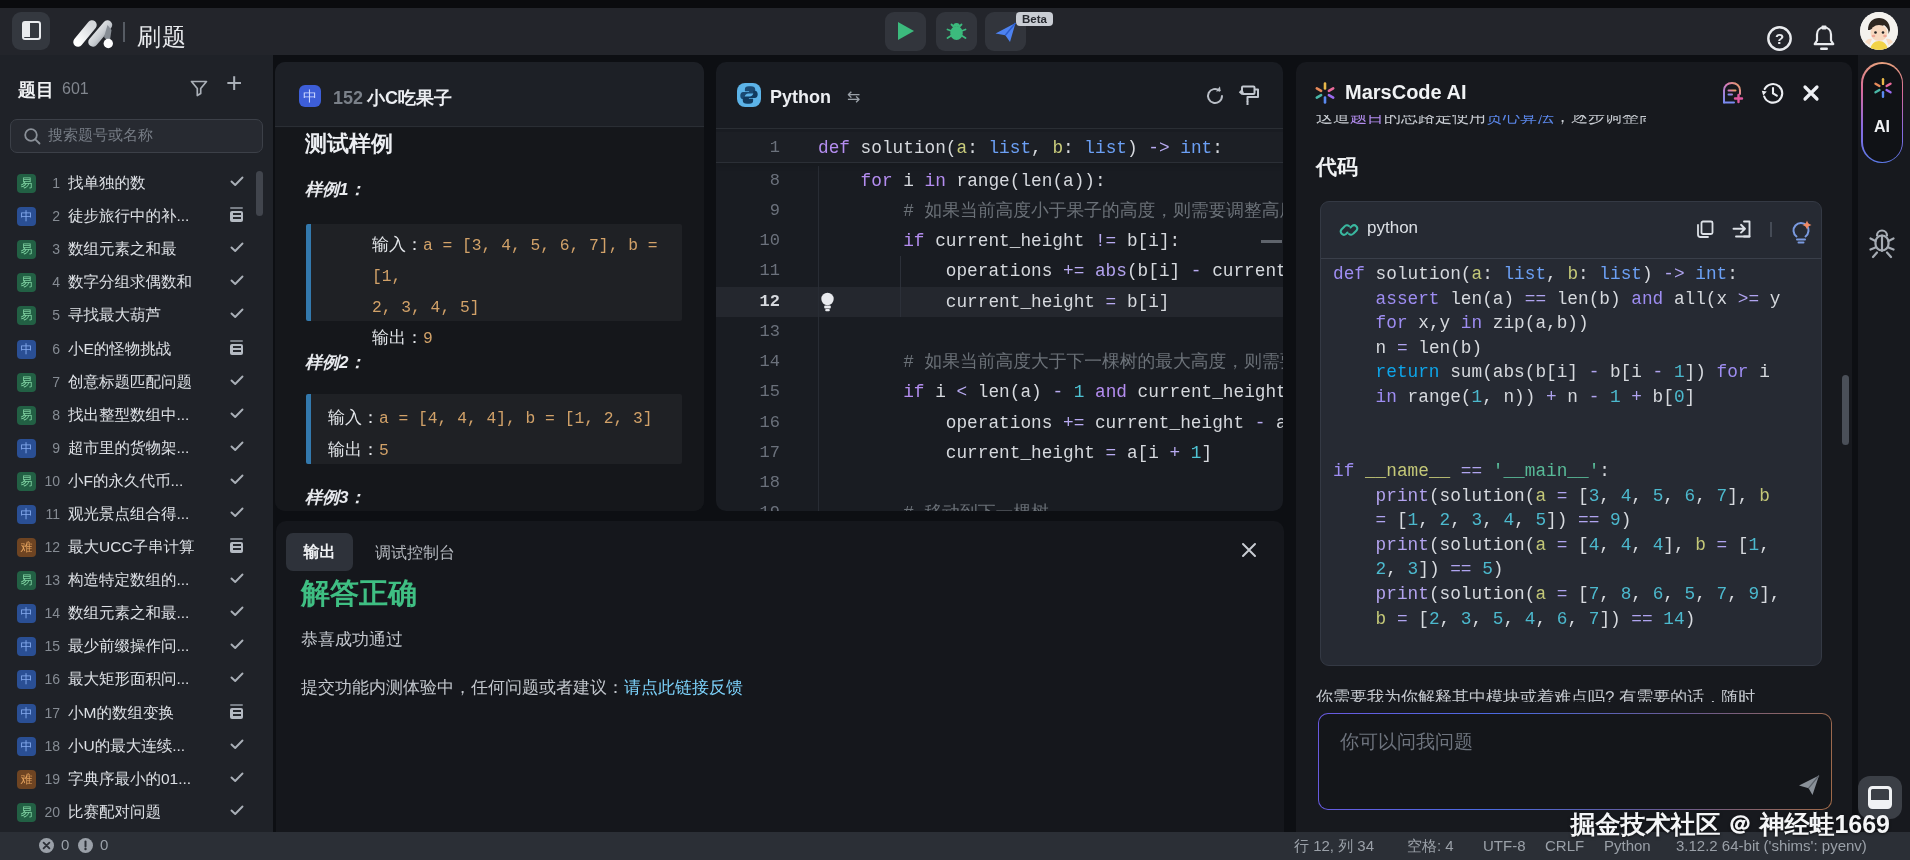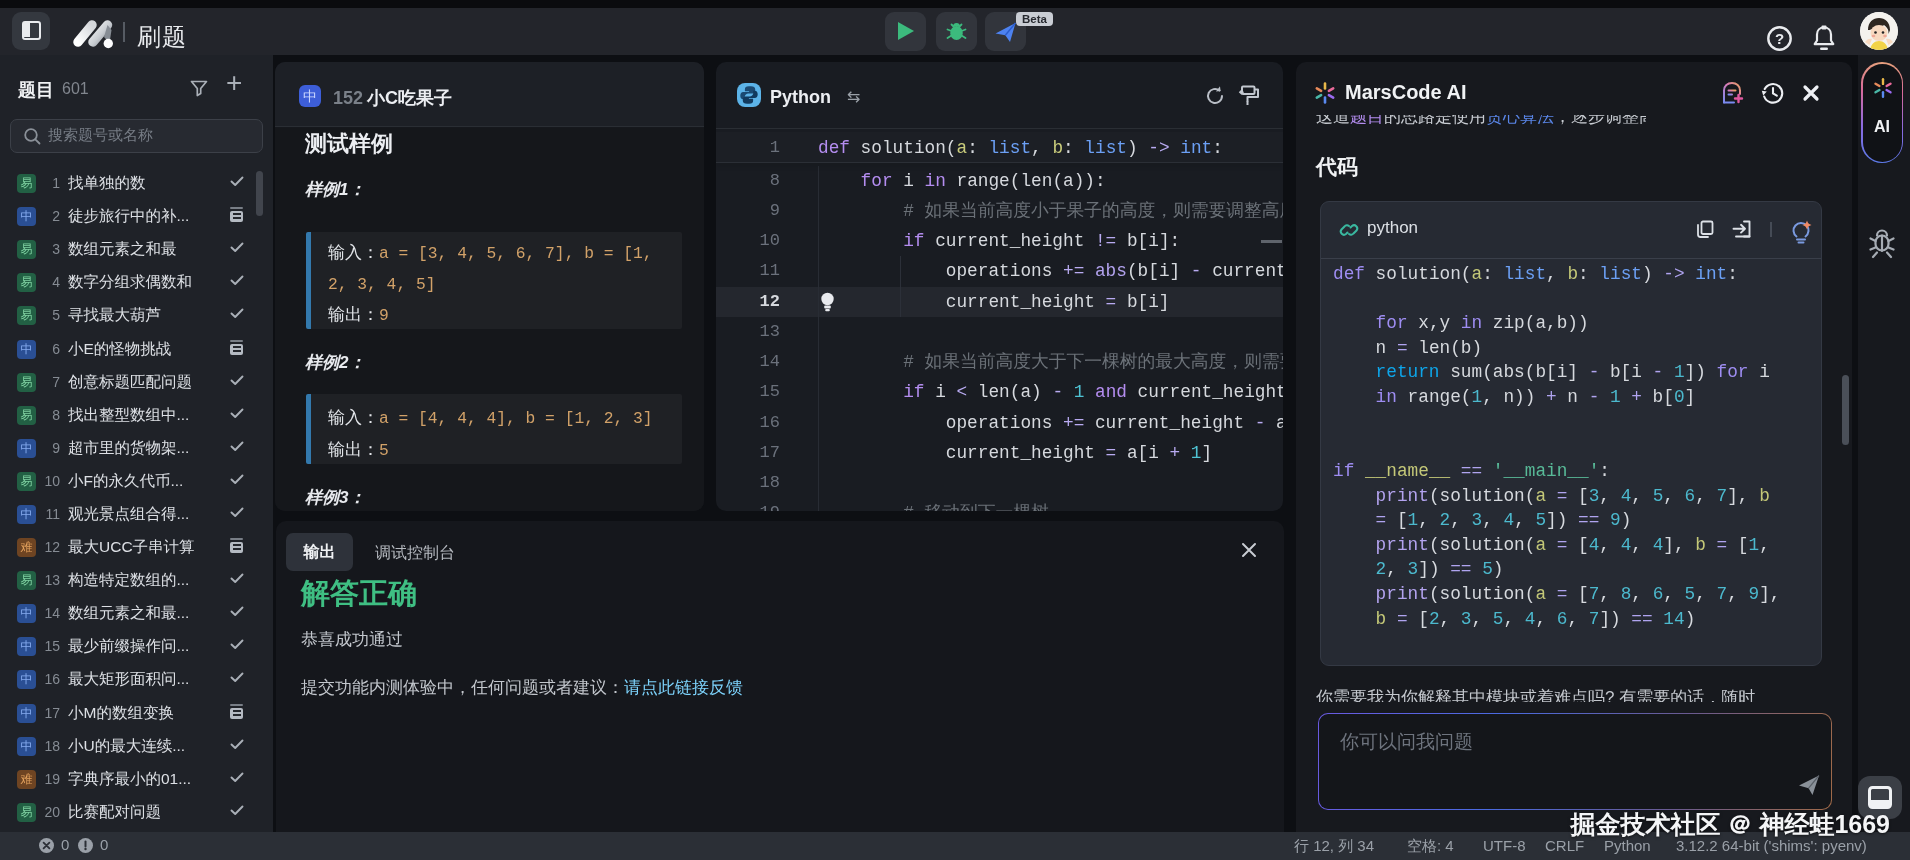--- a/index.html
+++ b/index.html
@@ -320,21 +320,21 @@
 </div>
 <div class="abs panel" id="probpanel">
   <div class="abs" id="probhead">
     <span class="abs" style="left:24px;top:23px;width:22px;height:22px;background:#3d5ed8;border-radius:6px;color:#ccd8ff;font-size:14px;line-height:22px;text-align:center;">中</span>
     <span class="abs" style="left:58px;top:26px;font-size:18px;font-weight:bold;color:#7a8089;">152</span>
     <span class="abs" style="left:92px;top:24px;font-size:18px;font-weight:bold;color:#eceef2;">小C吃果子</span>
   </div>
   <div class="abs" id="probbody">
     <div class="abs" style="left:30px;top:1px;font-size:22px;font-weight:bold;color:#eceef2;">测试样例</div>
     <div class="abs" style="left:30px;top:50px;font-size:17px;font-weight:bold;font-style:italic;color:#e8eaee;">样例1：</div>
-    <div class="sampleblk" style="top:104px;height:97px;">
+    <div class="sampleblk" style="top:96px;height:97px;padding-left:44px;">
       <div style="padding:6px 0 0 17px;font-size:17px;line-height:30px;color:#e3e6ea;">输入：<span class="mono" style="font-size:16.3px;color:#d2a269;">a = [3, 4, 5, 6, 7], b = [1,</span><br><span class="mono" style="font-size:16.3px;color:#d2a269;">2, 3, 4, 5]</span><br>输出：<span class="mono" style="font-size:16.3px;color:#d2a269;">9</span></div>
     </div>
     <div class="abs" style="left:30px;top:223px;font-size:17px;font-weight:bold;font-style:italic;color:#e8eaee;">样例2：</div>
     <div class="sampleblk" style="top:266px;height:70px;">
       <div style="padding:8px 0 0 17px;font-size:17px;line-height:31px;color:#e3e6ea;">输入：<span class="mono" style="font-size:16.3px;color:#d2a269;">a = [4, 4, 4], b = [1, 2, 3]</span><br>输出：<span class="mono" style="font-size:16.3px;color:#d2a269;">5</span></div>
     </div>
     <div class="abs" style="left:30px;top:358px;font-size:17px;font-weight:bold;font-style:italic;color:#e8eaee;">样例3：</div>
   </div>
 </div>
 <div class="abs" id="editor">
@@ -473,20 +473,21 @@
     <svg class="abs" style="left:465px;top:13px" width="30" height="30" viewBox="0 0 30 30">
         <g stroke="#7a9ae0" stroke-width="2" fill="none" stroke-linecap="round">
           <path d="M10.5 21.5a7.5 7.5 0 1 1 9 0"></path>
           <path d="M11 24.5h8"></path>
           <path d="M12.5 27.5h5"></path>
         </g>
         <path d="M21 5.5c.9 2.8 1.7 3.6 4.5 4.5-2.8.9-3.6 1.7-4.5 4.5-.9-2.8-1.7-3.6-4.5-4.5 2.8-.9 3.6-1.7 4.5-4.5z" fill="#ef8a66"></path>
       </svg>
     <div class="abs" style="left:0;top:56px;width:500px;height:1px;background:#3a3f4a;"></div>
     <div class="abs mono" style="left:12px;top:60px;height:25px;line-height:25px;font-size:17.75px;color:#d6d9de;white-space:pre;"><span style="color:#9e8df2">def</span> solution(<span style="color:#c4c878">a</span>: <span style="color:#6ca0f5">list</span>, <span style="color:#c4c878">b</span>: <span style="color:#6ca0f5">list</span>) <span style="color:#b0a4f0">-&gt;</span> <span style="color:#6ca0f5">int</span>:</div>
+<div class="abs mono" style="left:12px;top:85px;height:25px;line-height:25px;font-size:17.75px;color:#d6d9de;white-space:pre;">    <span style="color:#9e8df2">assert</span> len(a) <span style="color:#b0a4f0">==</span> len(b) <span style="color:#9e8df2">and</span> all(x <span style="color:#b0a4f0">&gt;=</span> y</div>
 <div class="abs mono" style="left:12px;top:109px;height:25px;line-height:25px;font-size:17.75px;color:#d6d9de;white-space:pre;">    <span style="color:#9e8df2">for</span> x,y <span style="color:#9e8df2">in</span> zip(a,b))</div>
 <div class="abs mono" style="left:12px;top:134px;height:25px;line-height:25px;font-size:17.75px;color:#d6d9de;white-space:pre;">    n <span style="color:#b0a4f0">=</span> len(b)</div>
 <div class="abs mono" style="left:12px;top:158px;height:25px;line-height:25px;font-size:17.75px;color:#d6d9de;white-space:pre;">    <span style="color:#0ea5e9">return</span> sum(abs(b[i] <span style="color:#b0a4f0">-</span> b[i <span style="color:#b0a4f0">-</span> <span style="color:#4cb9ce">1</span>]) <span style="color:#9e8df2">for</span> i</div>
 <div class="abs mono" style="left:12px;top:183px;height:25px;line-height:25px;font-size:17.75px;color:#d6d9de;white-space:pre;">    <span style="color:#9e8df2">in</span> range(<span style="color:#4cb9ce">1</span>, n)) <span style="color:#b0a4f0">+</span> n <span style="color:#b0a4f0">-</span> <span style="color:#4cb9ce">1</span> <span style="color:#b0a4f0">+</span> b[<span style="color:#4cb9ce">0</span>]</div>
     <div class="abs mono" style="left:12px;top:257px;height:25px;line-height:25px;font-size:17.75px;color:#d6d9de;white-space:pre;"><span style="color:#9e8df2">if</span> <span style="color:#c4c878">__name__</span> <span style="color:#b0a4f0">==</span> <span style="color:#58ba98">'__main__'</span>:</div>
 <div class="abs mono" style="left:12px;top:282px;height:25px;line-height:25px;font-size:17.75px;color:#d6d9de;white-space:pre;">    <span style="color:#b3a3ef">print</span>(solution(<span style="color:#c4c878">a</span> <span style="color:#b0a4f0">=</span> [<span style="color:#4cb9ce">3</span>, <span style="color:#4cb9ce">4</span>, <span style="color:#4cb9ce">5</span>, <span style="color:#4cb9ce">6</span>, <span style="color:#4cb9ce">7</span>], <span style="color:#c4c878">b</span></div>
 <div class="abs mono" style="left:12px;top:306px;height:25px;line-height:25px;font-size:17.75px;color:#d6d9de;white-space:pre;">    <span style="color:#b0a4f0">=</span> [<span style="color:#4cb9ce">1</span>, <span style="color:#4cb9ce">2</span>, <span style="color:#4cb9ce">3</span>, <span style="color:#4cb9ce">4</span>, <span style="color:#4cb9ce">5</span>]) <span style="color:#b0a4f0">==</span> <span style="color:#4cb9ce">9</span>)</div>
 <div class="abs mono" style="left:12px;top:331px;height:25px;line-height:25px;font-size:17.75px;color:#d6d9de;white-space:pre;">    <span style="color:#b3a3ef">print</span>(solution(<span style="color:#c4c878">a</span> <span style="color:#b0a4f0">=</span> [<span style="color:#4cb9ce">4</span>, <span style="color:#4cb9ce">4</span>, <span style="color:#4cb9ce">4</span>], <span style="color:#c4c878">b</span> <span style="color:#b0a4f0">=</span> [<span style="color:#4cb9ce">1</span>,</div>
 <div class="abs mono" style="left:12px;top:355px;height:25px;line-height:25px;font-size:17.75px;color:#d6d9de;white-space:pre;">    <span style="color:#4cb9ce">2</span>, <span style="color:#4cb9ce">3</span>]) <span style="color:#b0a4f0">==</span> <span style="color:#4cb9ce">5</span>)</div>
 <div class="abs mono" style="left:12px;top:380px;height:25px;line-height:25px;font-size:17.75px;color:#d6d9de;white-space:pre;">    <span style="color:#b3a3ef">print</span>(solution(<span style="color:#c4c878">a</span> <span style="color:#b0a4f0">=</span> [<span style="color:#4cb9ce">7</span>, <span style="color:#4cb9ce">8</span>, <span style="color:#4cb9ce">6</span>, <span style="color:#4cb9ce">5</span>, <span style="color:#4cb9ce">7</span>, <span style="color:#4cb9ce">9</span>],</div>

